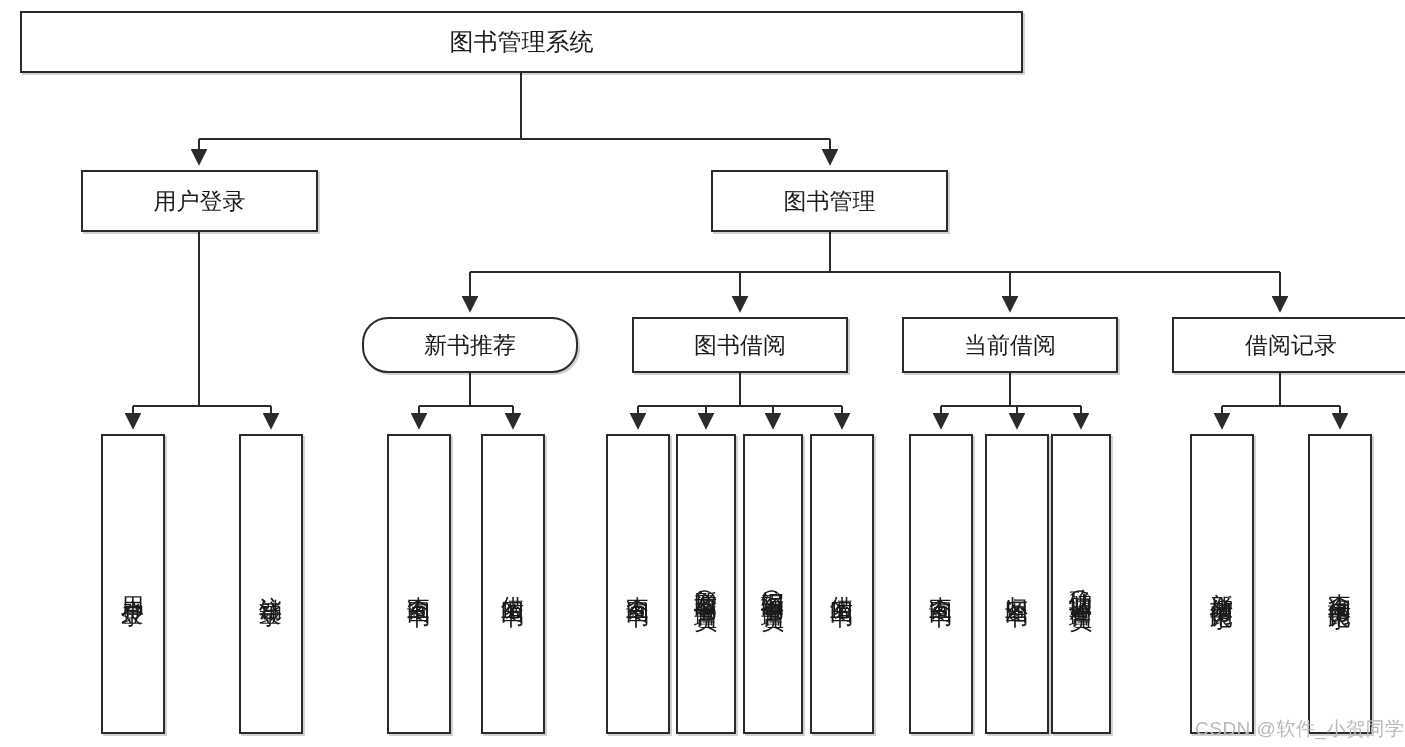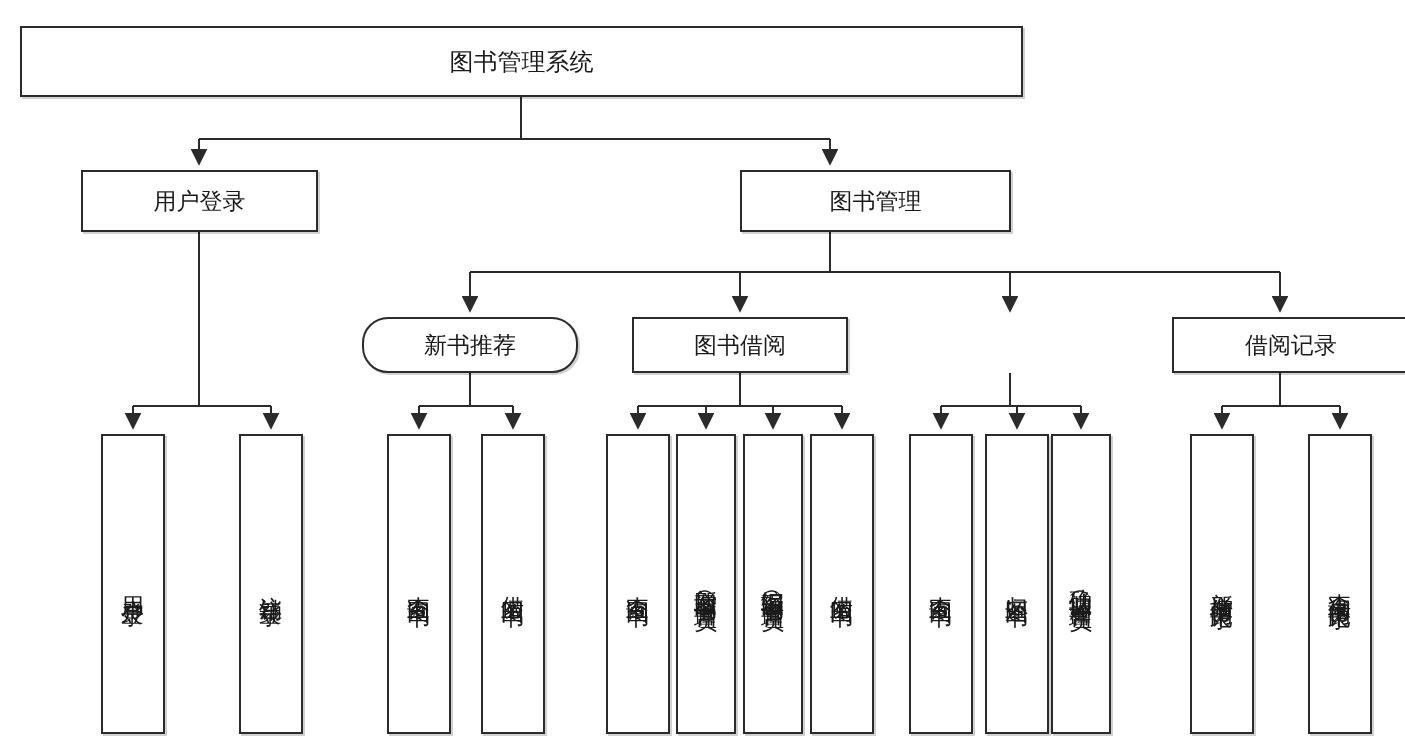--- a/index.html
+++ b/index.html
@@ -115,36 +115,39 @@
       <path d="M 1017 406 L 1017 428" marker-end="url(#arrow)"></path>
       <path d="M 1081 406 L 1081 428" marker-end="url(#arrow)"></path>
 
       <path d="M 1280 373 L 1280 406"></path>
       <path d="M 1222 406 L 1340 406"></path>
       <path d="M 1222 406 L 1222 428" marker-end="url(#arrow)"></path>
       <path d="M 1340 406 L 1340 428" marker-end="url(#arrow)"></path>
     </g>
   </svg>
 
-  <div class="node horiz root" style="left:20px; top:26px; width:1003px; height:71px;">
+  <div class="node horiz root" style="left:20px; top:11px; width:1003px; height:62px;">
     <span class="label">图书管理系统</span>
   </div>
 
   <div class="node horiz" style="left:81px; top:170px; width:237px; height:62px;">
     <span class="label">用户登录</span>
   </div>
-  <div class="node horiz" style="left:711px; top:170px; width:271px; height:62px;margin-left:29px;">
+  <div class="node horiz" style="left:711px; top:170px; width:237px; height:62px;">
     <span class="label">图书管理</span>
   </div>
 
   <div class="node horiz" style="left:362px; top:317px; width:216px; height:56px;border-radius:26px;">
     <span class="label">新书推荐</span>
   </div>
   <div class="node horiz" style="left:632px; top:317px; width:216px; height:56px;">
     <span class="label">图书借阅</span>
+  </div>
+  <div class="node horiz" style="left:902px; top:317px; width:216px; height:56px;">
+    <span class="label">当前借阅</span>
   </div>
   <div class="node horiz" style="left:1172px; top:317px; width:238px; height:56px;">
     <span class="label">借阅记录</span>
   </div>
 
   <div class="node vert" style="left:101px; top:434px; width:64px; height:300px;">
     <span class="label">用户登录</span>
   </div>
   <div class="node vert" style="left:239px; top:434px; width:64px; height:300px;">
     <span class="label">注销登录</span>
@@ -176,14 +179,17 @@
   <div class="node vert" style="left:1051px; top:434px; width:60px; height:300px;">
     <span class="label">确认归还（管理员）</span>
   </div>
   <div class="node vert" style="left:1190px; top:434px; width:64px; height:300px;">
     <span class="label">新增借阅记录</span>
   </div>
   <div class="node vert" style="left:1308px; top:434px; width:64px; height:300px;">
     <span class="label">查询借阅记录</span>
   </div>
 
+  <div class="watermark" style="left:1195px; top:716px;">
+    <span>CSDN @软件_小贺同学</span>
+  </div>
 
 </div>
 
 </body></html>

